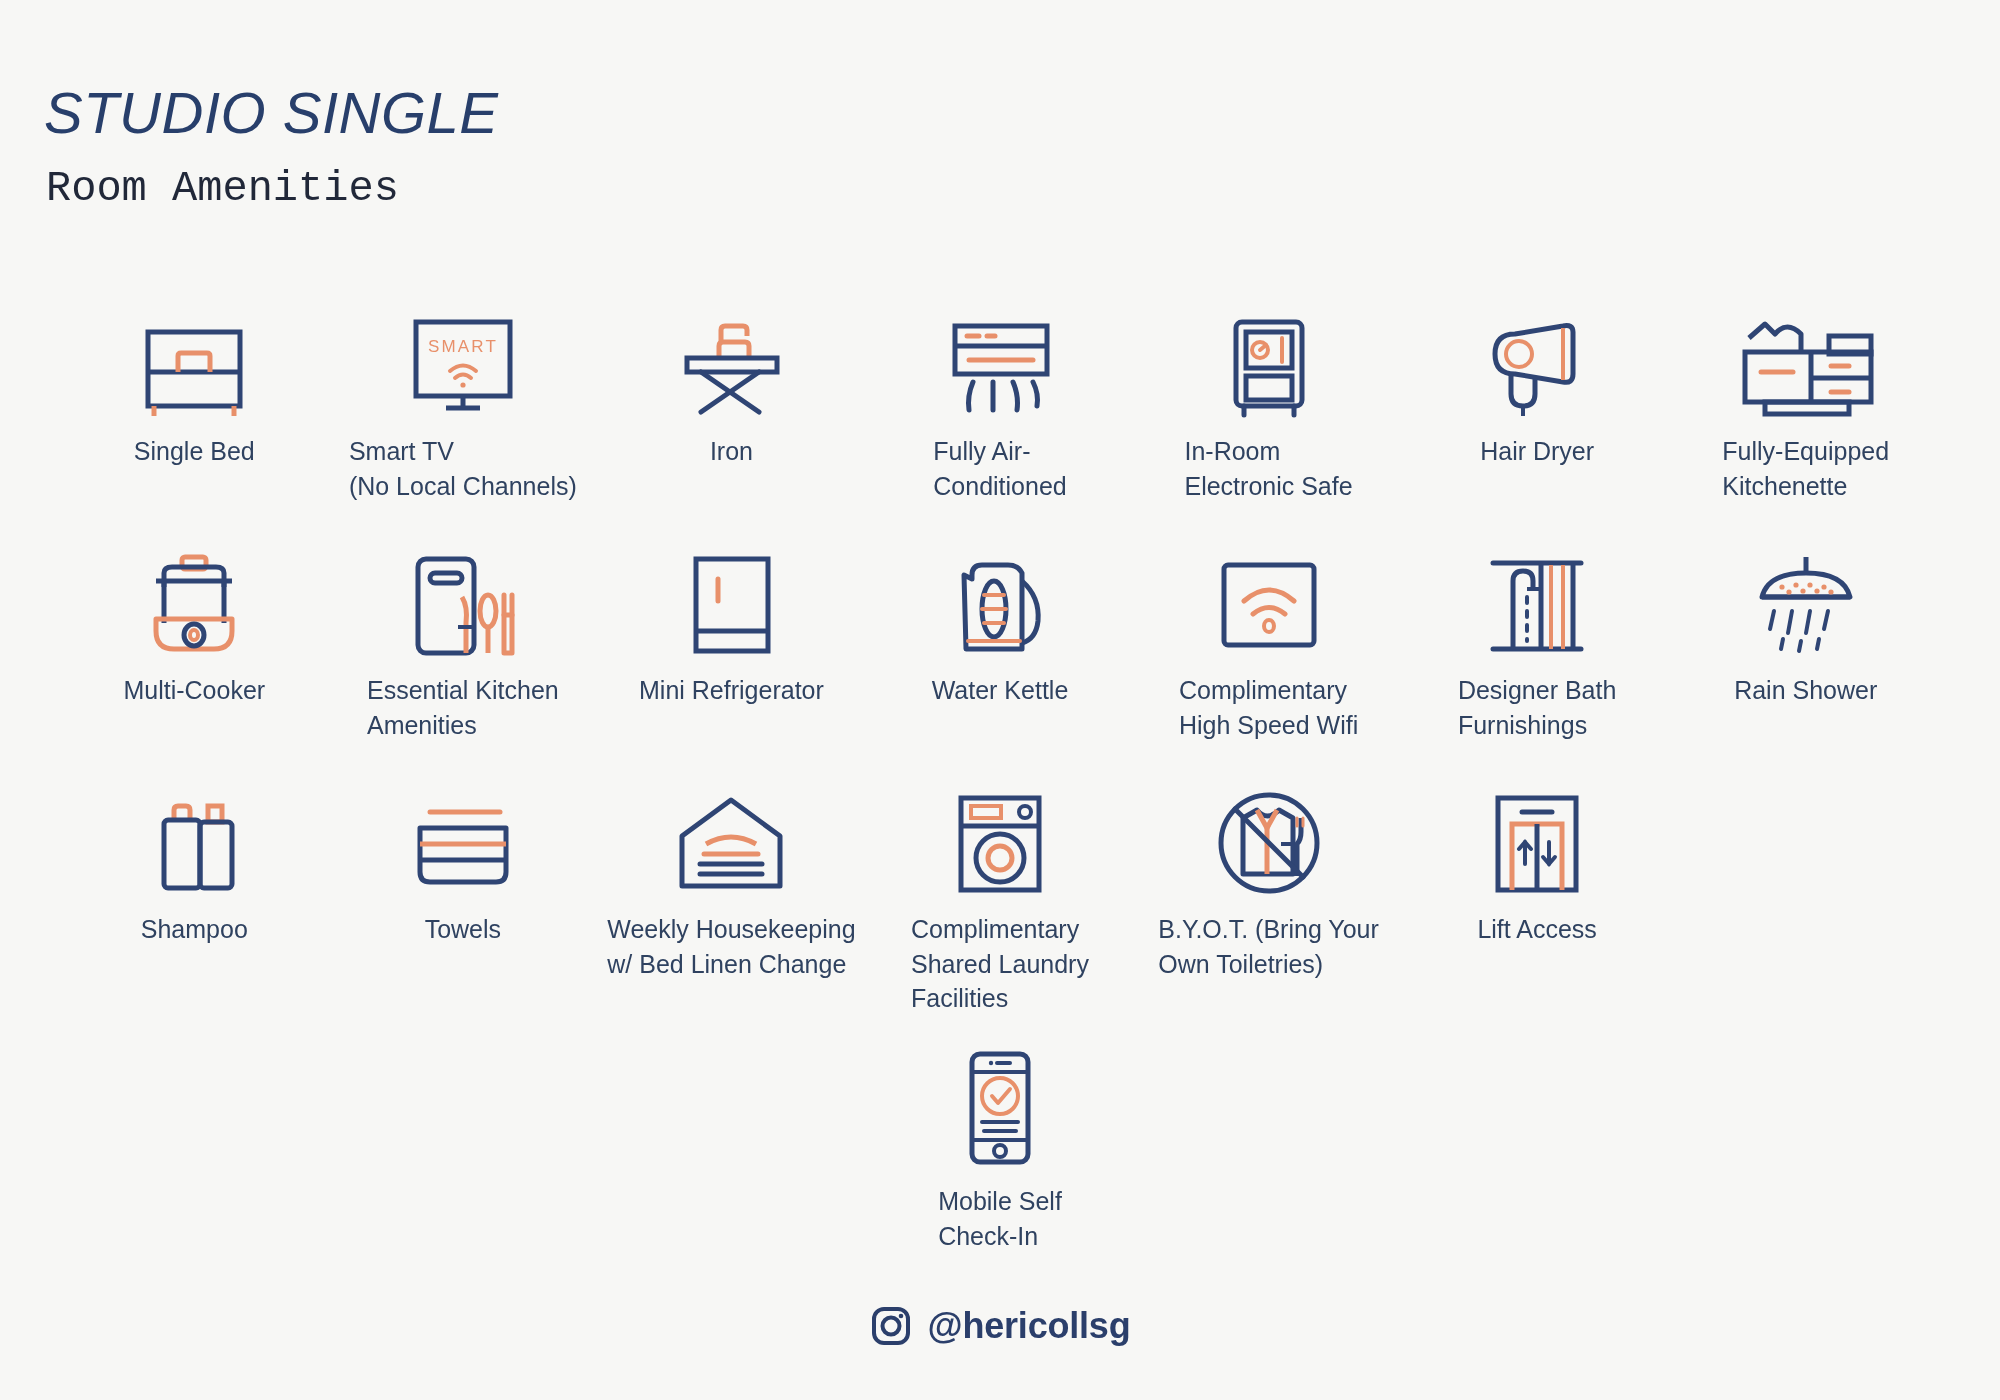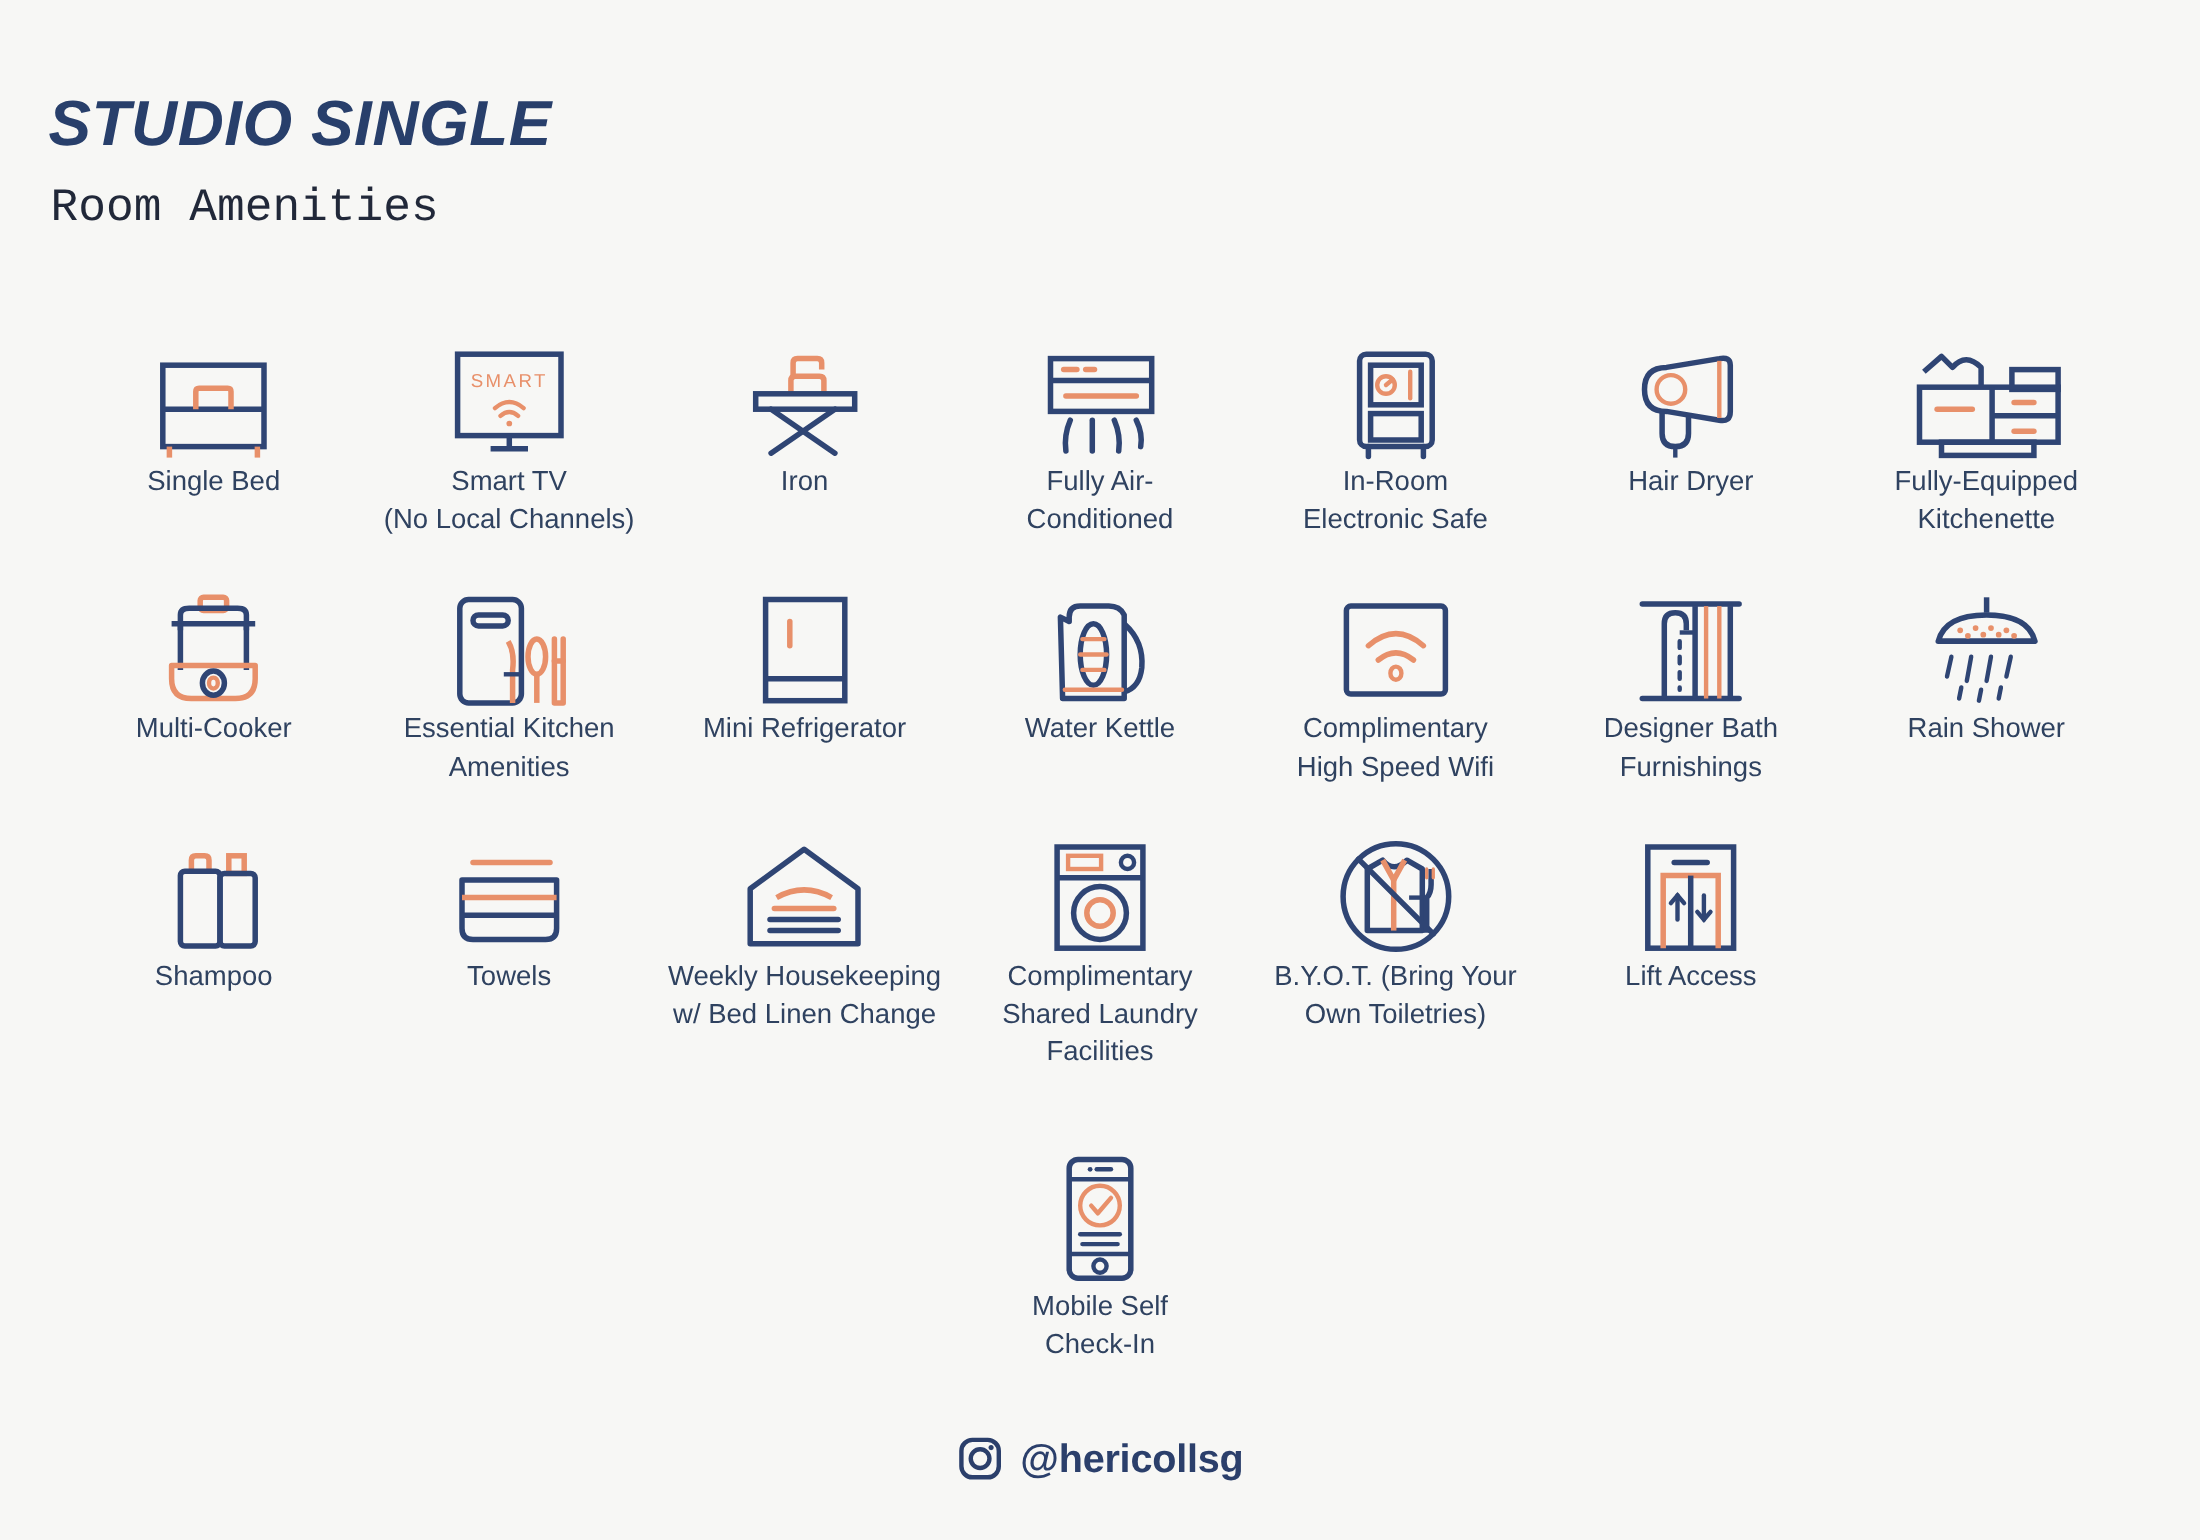--- a/index.html
+++ b/index.html
@@ -14,21 +14,21 @@
     width: 2000px; height: 1400px;
     background: #f7f7f5;
     overflow: hidden;
   }
 
   
   .header { position: absolute; left: 44px; top: 84px; }
   .title {
     font-family: "Liberation Sans", sans-serif;
     font-style: italic;
-    font-weight: bold;
+    font-weight: normal;
     font-size: 58px;
     letter-spacing: 0.5px;
     color: #283f6b;
     line-height: 1;
     margin: 0;
   }
   .subtitle {
     font-family: Liberation Mono, monospace;
     font-weight: 300;
     font-size: 42px;
@@ -54,22 +54,21 @@
     align-items: center;
     padding: 0 6px;
   }
   .icon-wrap {
     height: 120px;
     display: flex;
     align-items: flex-end;
     justify-content: center;
   }
   .label {
-    margin-top: 0;
-    text-align: center;
+    margin-top: 14px;
     font-family: "Liberation Sans", sans-serif;
     font-size: 25px;
     line-height: 1.38;
     color: #2f4260;
     max-width: 250px;
     white-space: pre-line;
     font-weight: 400;
   }
 
   .r1 { margin-bottom: 36px; }

